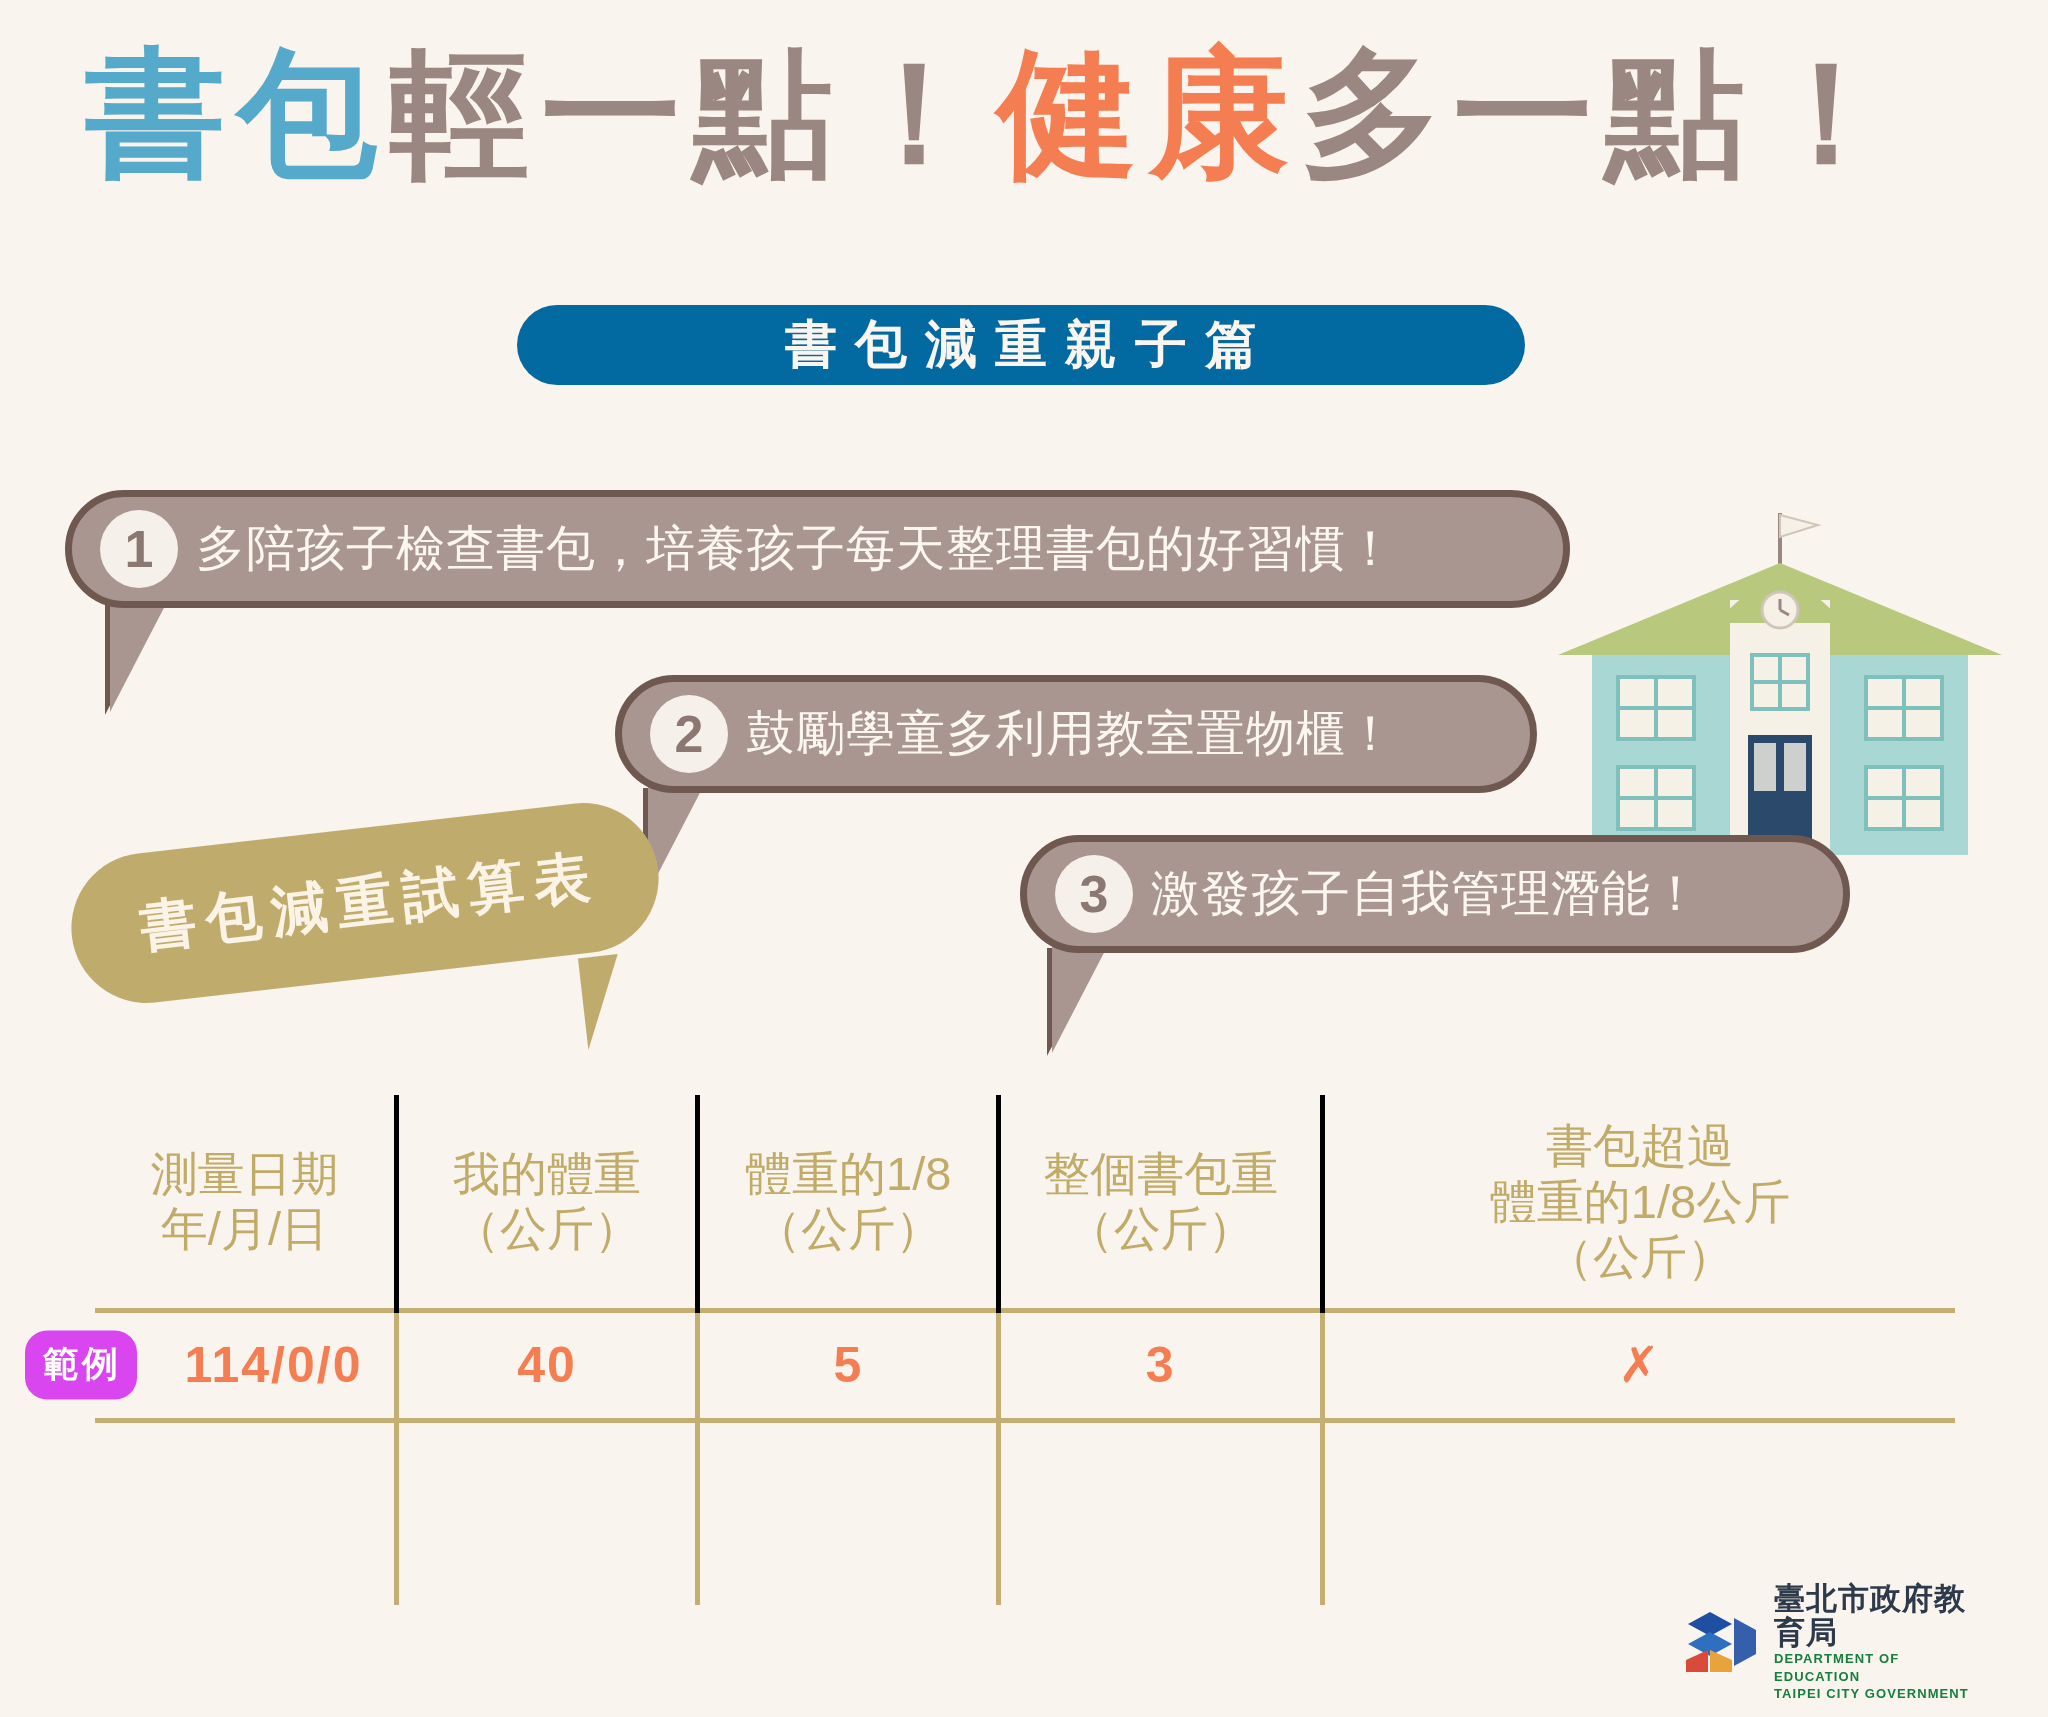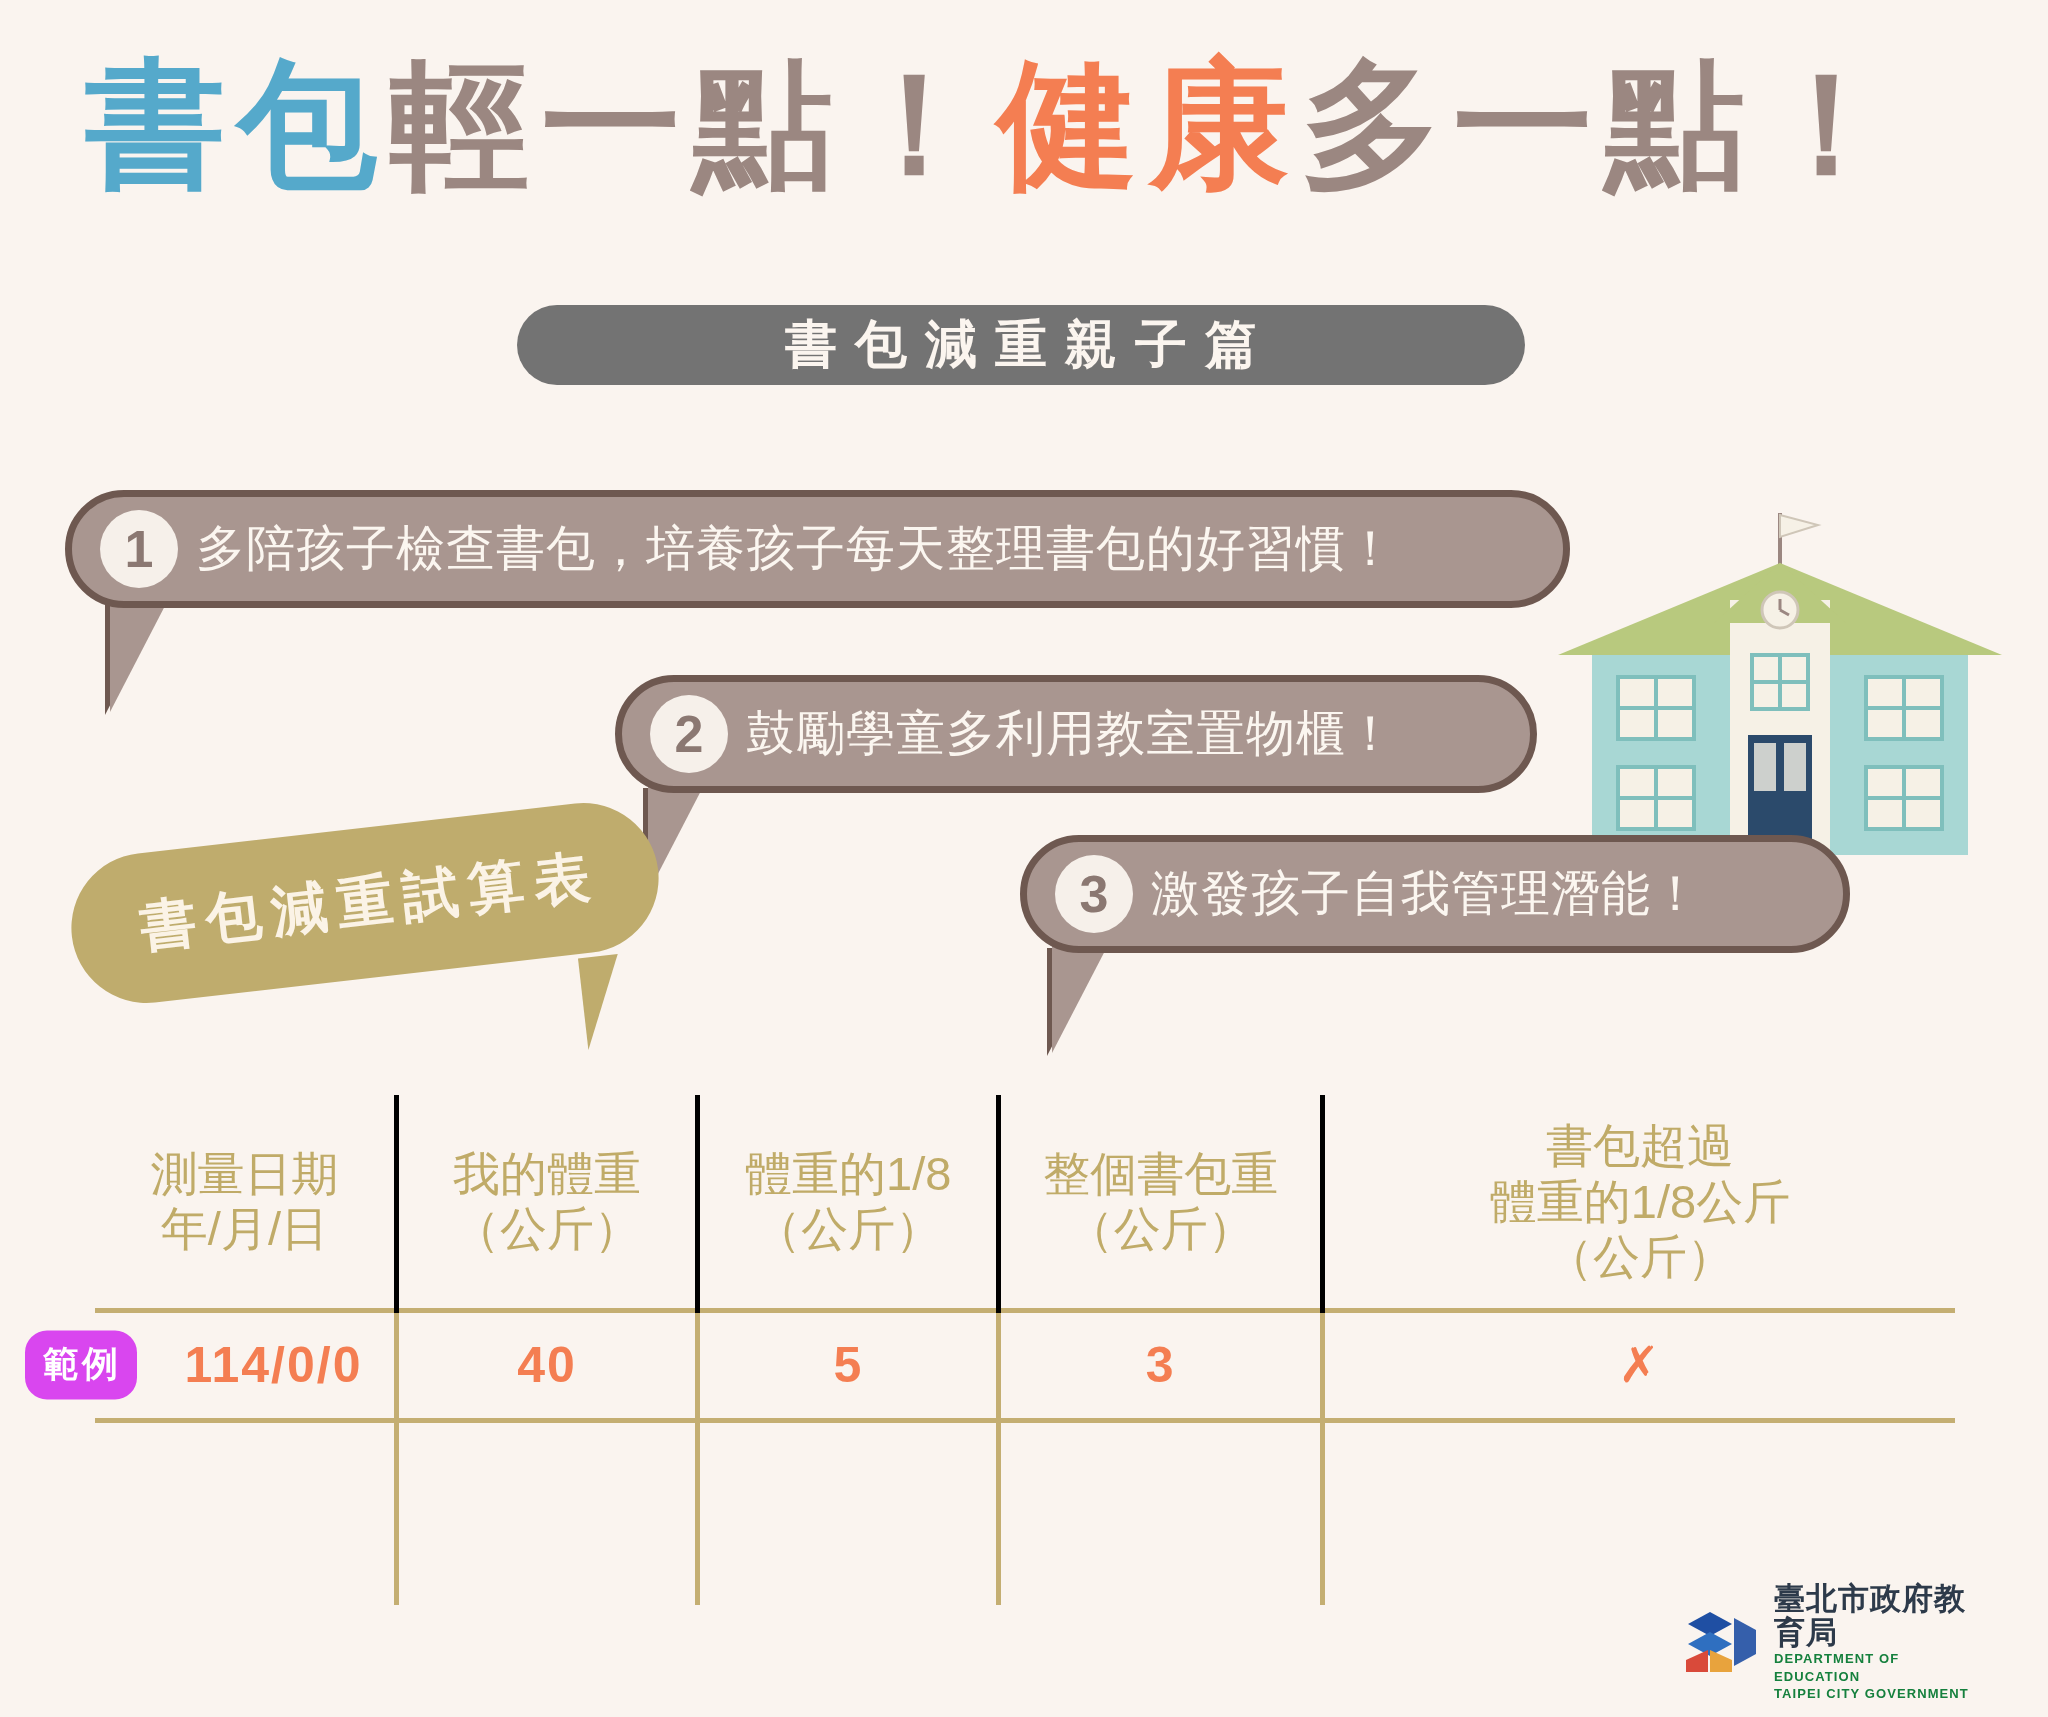--- a/index.html
+++ b/index.html
@@ -15,31 +15,32 @@
   
   .title {
     position: absolute;
     left: 85px; top: 55px;
     width: 1880px;
     font-size: 140px;
     font-weight: 700;
     letter-spacing: 12px;
     line-height: 1.0;
     white-space: nowrap;
+    font-family: Liberation Mono, monospace;
   }
   .t-blue   { color: #55a9cb; }
   .t-brown  { color: #9b8781; }
   .t-orange { color: #f47e52; }
 
   
   .subtitle-pill {
     position: absolute;
     left: 517px; top: 305px;
     width: 1008px; height: 80px;
-    background: #737373;
+    background: #0369a1;
     border-radius: 44px;
     display: flex; align-items: center; justify-content: center;
   }
   .subtitle-pill span {
     color: #fbf5ef;
     font-size: 52px;
     font-weight: 700;
     letter-spacing: 18px;
     text-indent: 18px;
   }

